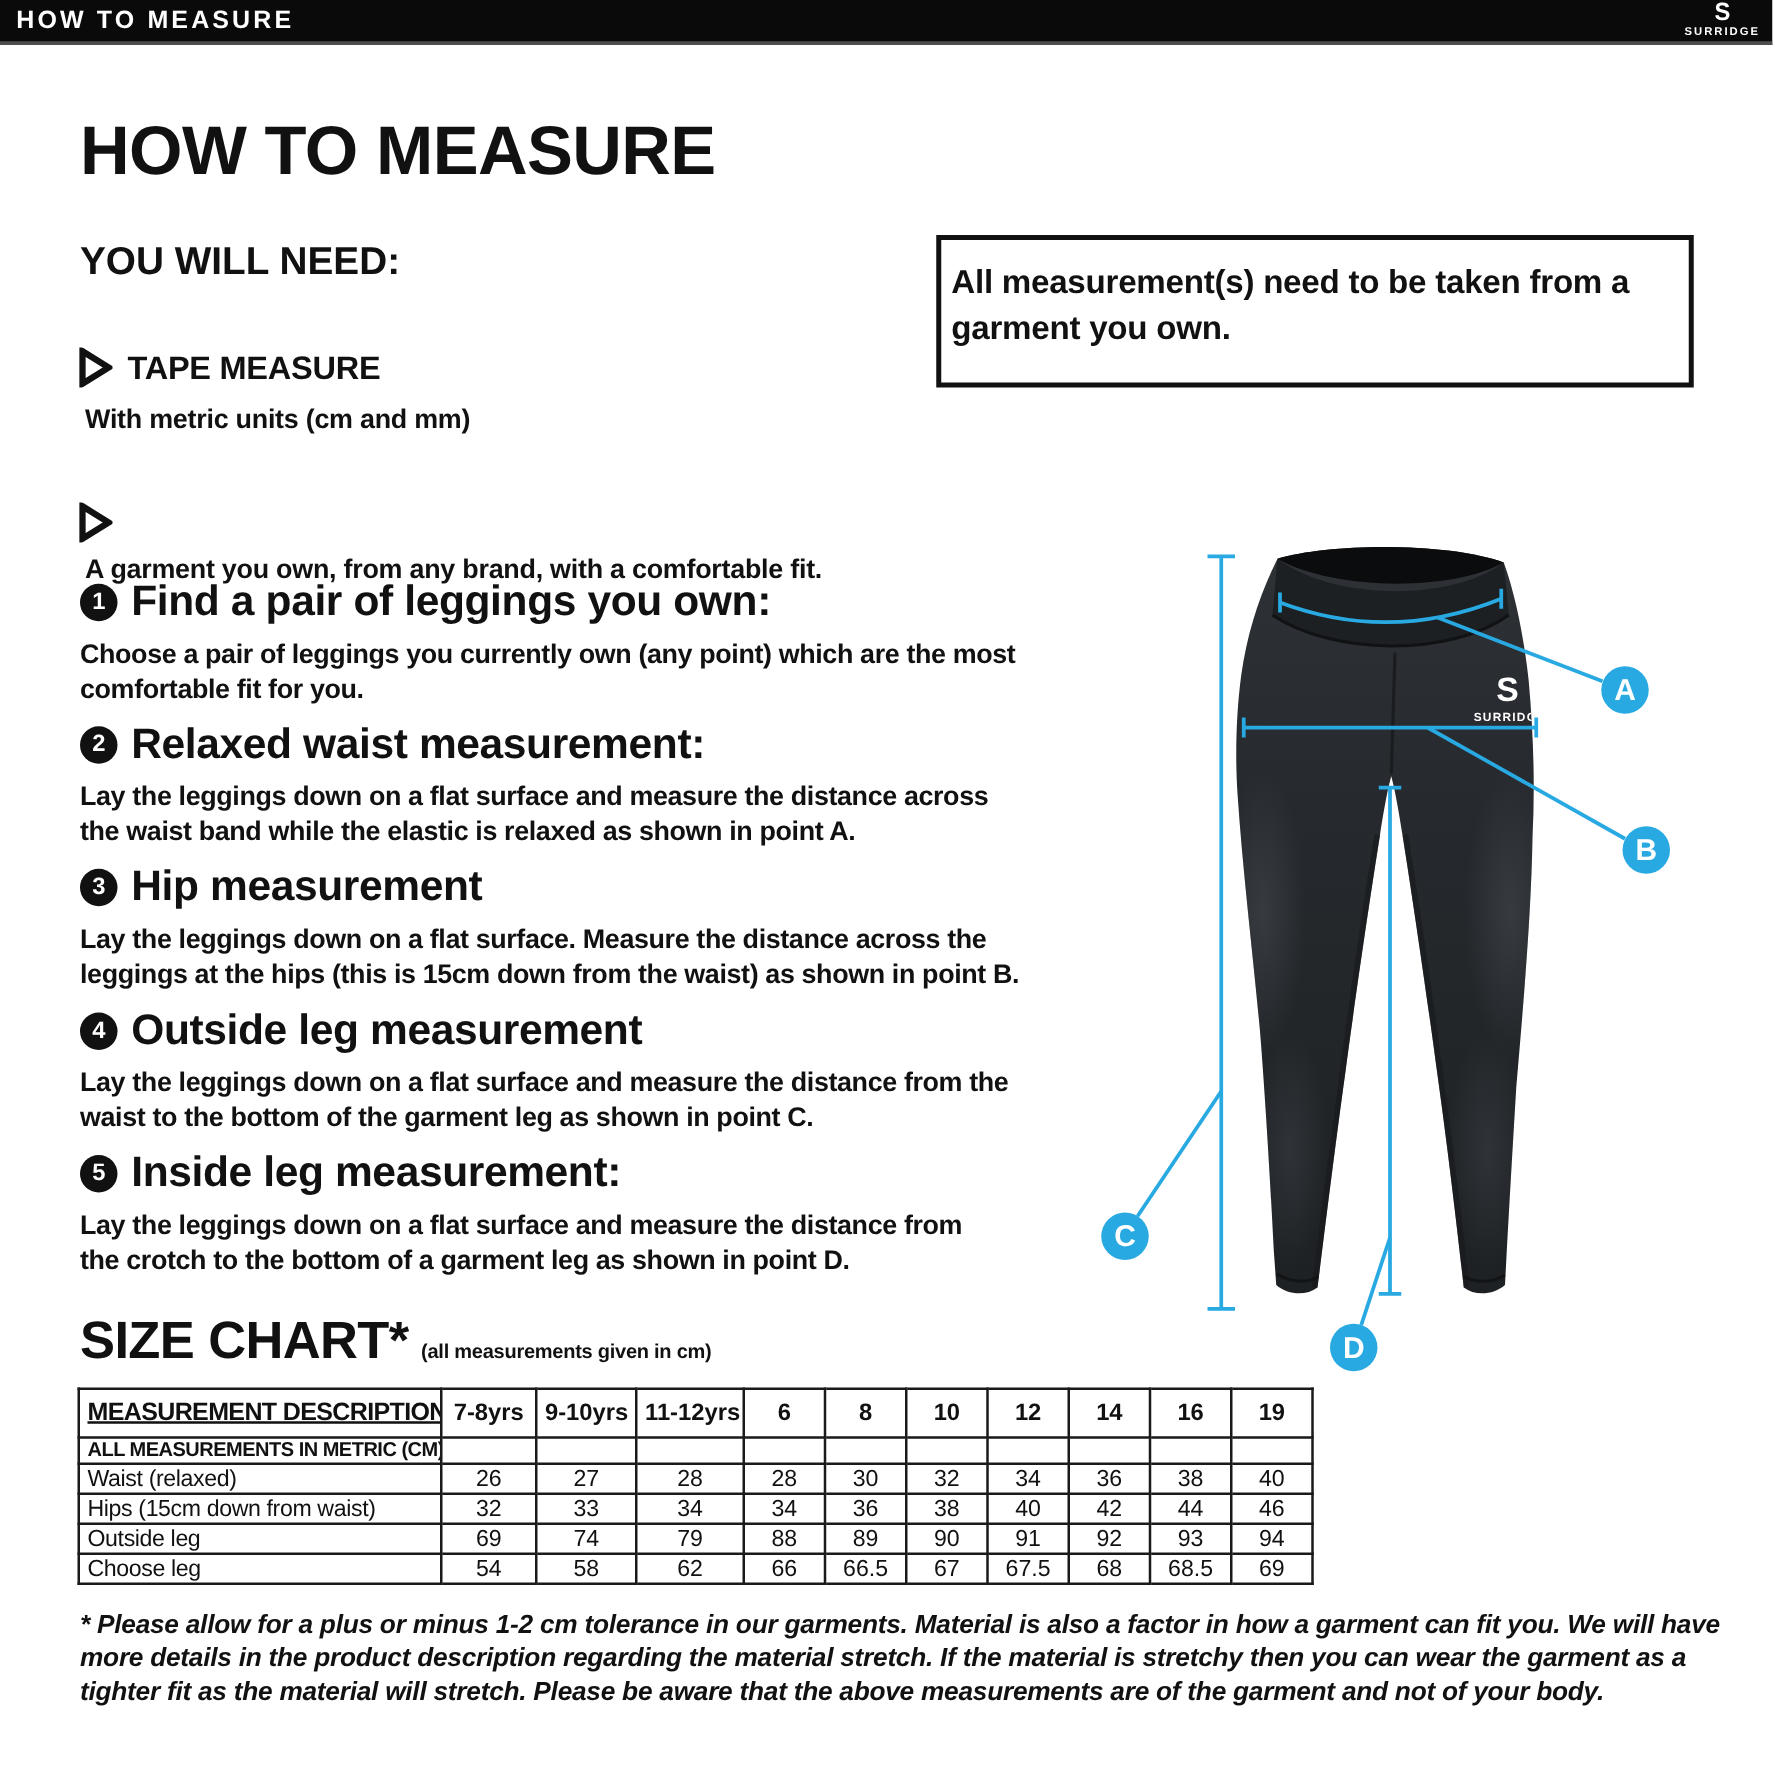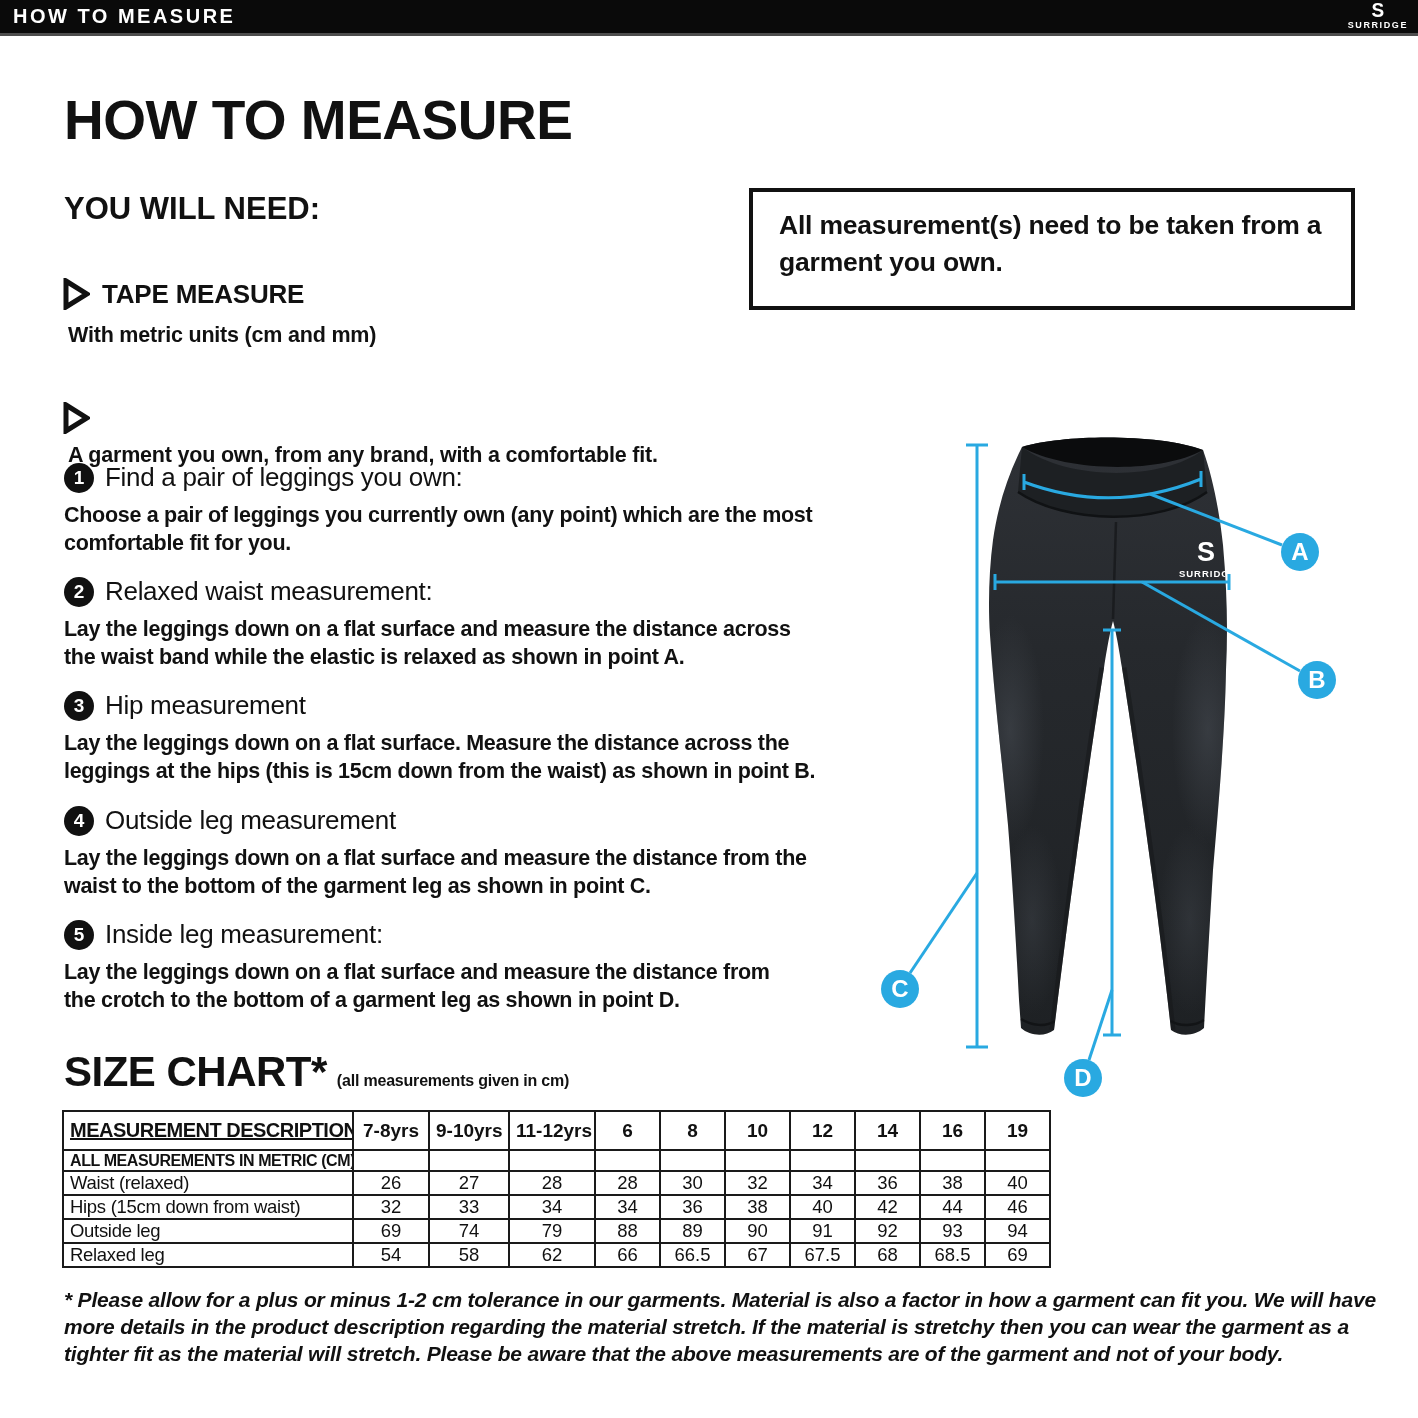--- a/index.html
+++ b/index.html
@@ -15,27 +15,27 @@
   .page-title{position:absolute;left:64px;top:88px;font-size:55px;font-weight:bold;letter-spacing:-0.5px;}
 
   .ywn-heading{position:absolute;left:64px;top:191px;font-size:31px;font-weight:bold;}
   .ywn-item{position:absolute;left:63px;display:flex;align-items:center;gap:12px;justify-content:center;}
   .ywn-item .tri{width:27px;height:32px;flex:0 0 auto;}
   .ywn-label{font-size:26px;font-weight:bold;letter-spacing:-0.2px;}
   .ywn-desc{position:absolute;left:68px;font-size:21.5px;font-weight:600;letter-spacing:-0.2px;}
   #ywn-item-1{top:278px;} #ywn-desc-1{top:323px;}
   #ywn-item-2{top:402px;} #ywn-desc-2{top:443px;}
 
-  .note-box{position:absolute;left:749px;top:188px;width:606px;height:122px;border:4px solid #111;box-sizing:border-box;padding:15px 26px;}
+  .note-box{position:absolute;left:749px;top:188px;width:606px;height:122px;border:4px solid #111;box-sizing:border-box;padding:15px 8px;}
   .note-text{font-size:26.5px;font-weight:bold;line-height:37px;letter-spacing:-0.2px;white-space:pre-line;}
 
   .step{position:absolute;left:64px;width:840px;}
   .step-head{display:flex;align-items:center;gap:11px;}
   .step-num{width:30px;height:30px;border-radius:50%;background:#111;color:#fff;font-size:19px;font-weight:bold;text-align:center;line-height:30px;flex:0 0 auto;}
-  .step-title{font-size:26px;font-weight:normal;letter-spacing:-0.3px;}
+  .step-title{font-size:34px;font-weight:bold;letter-spacing:-0.3px;}
   .step-body{margin-top:8px;font-size:21.5px;font-weight:600;line-height:28px;letter-spacing:-0.3px;white-space:pre-line;}
   #step-1{top:462px;} #step-2{top:576px;} #step-3{top:690px;} #step-4{top:805px;} #step-5{top:919px;}
 
   .sc-heading{position:absolute;left:64px;top:1048px;display:flex;align-items:baseline;gap:10px;}
   .sc-title{font-size:42px;font-weight:bold;letter-spacing:-0.5px;}
   .sc-sub{font-size:16px;font-weight:bold;letter-spacing:-0.2px;}
 
   table.size-table{position:absolute;left:62px;top:1110px;width:987px;border-collapse:collapse;table-layout:fixed;}
   .size-table td,.size-table th{border:2px solid #1a1a1a;padding:0 6px;overflow:hidden;white-space:nowrap;}
   .size-table th{height:37px;font-size:19px;font-weight:bold;text-align:center;}
@@ -271,21 +271,21 @@
     <td>79</td>
     <td>88</td>
     <td>89</td>
     <td>90</td>
     <td>91</td>
     <td>92</td>
     <td>93</td>
     <td>94</td>
   </tr>
   <tr>
-    <td class="lbl">Relaxed leg</td>
+    <td class="lbl">Choose leg</td>
     <td>54</td>
     <td>58</td>
     <td>62</td>
     <td>66</td>
     <td>66.5</td>
     <td>67</td>
     <td>67.5</td>
     <td>68</td>
     <td>68.5</td>
     <td>69</td>

